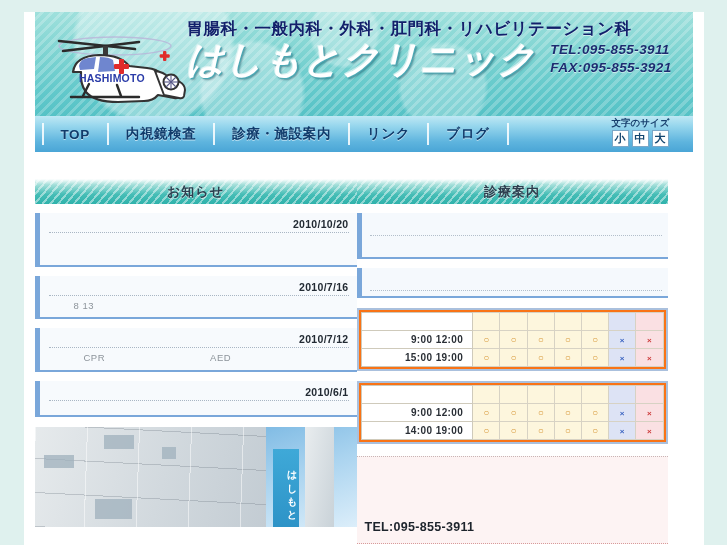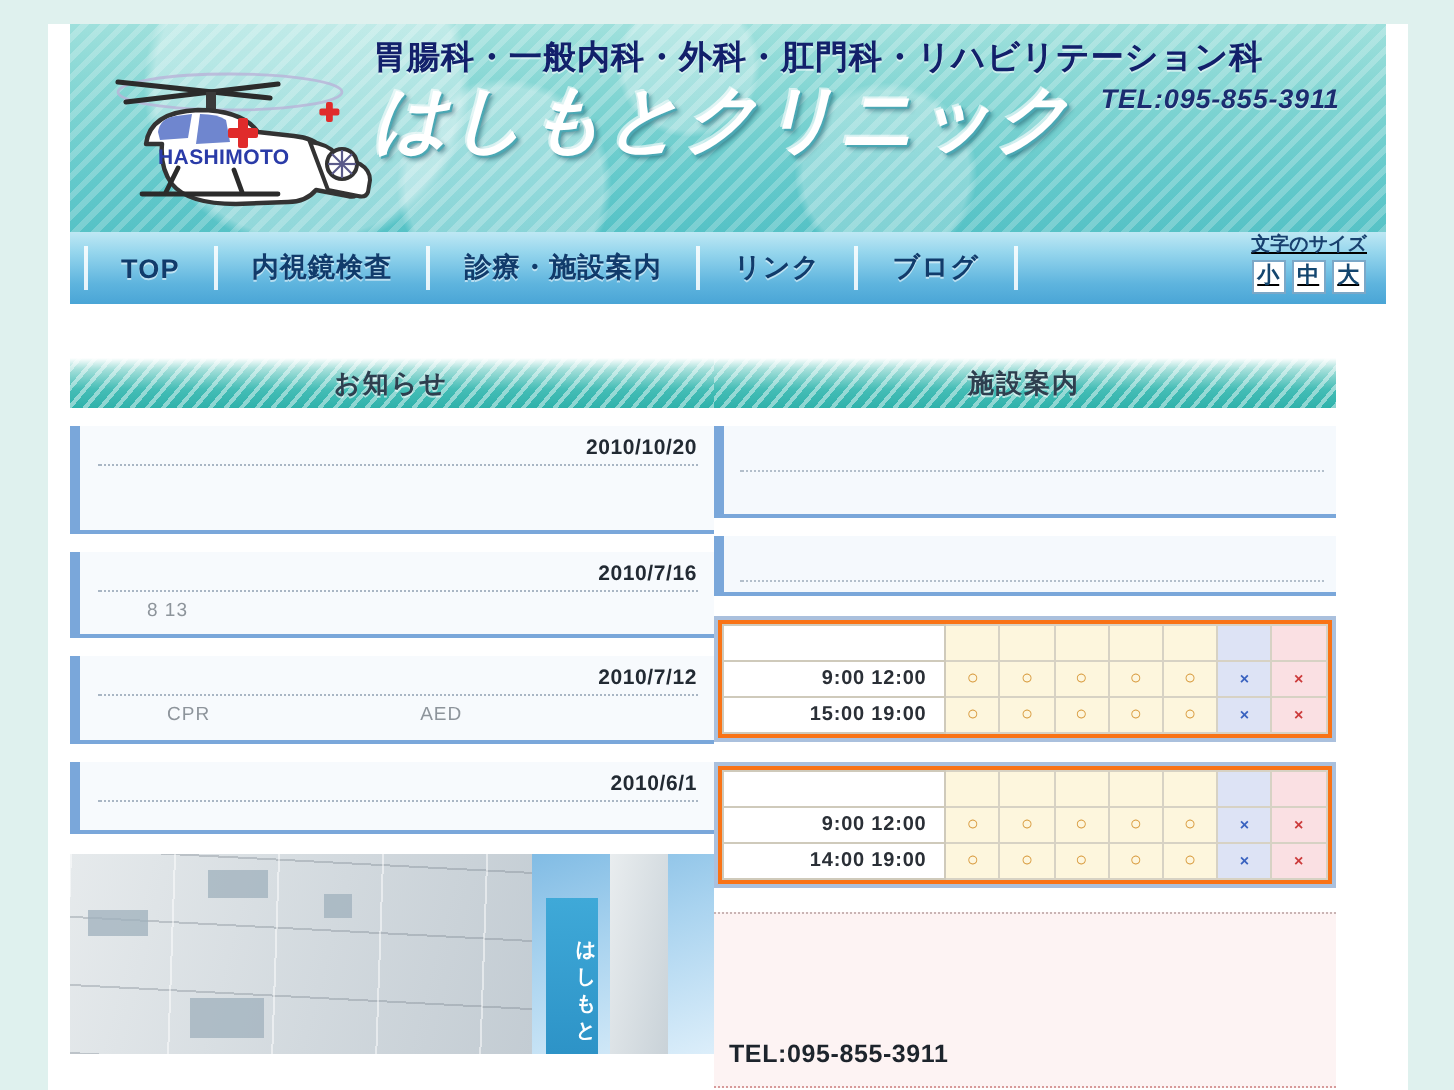--- a/index.html
+++ b/index.html
@@ -66,23 +66,22 @@
   .nav-items { display: flex; align-items: center; height: 100%; padding-left: 7px; }
   .nav-sep { width: 2px; height: 22px; background: rgba(255,255,255,.85); }
   .nav-item {
     padding: 0 17px; height: 100%;
     display: flex; align-items: center;
     font-size: 13.5px; font-weight: bold; color: #113b6b;
     letter-spacing: .6px; white-space: nowrap; cursor: pointer;
     text-shadow: 0 1px 0 rgba(255,255,255,.55);
   }
   .fontsize-box {
-    position: absolute; right: 9px; top: 1px;
+    position: absolute; right: 23px; top: 1px;
     text-align: right;
-    text-decoration: underline;
   }
   .fontsize-label {
     font-size: 9.5px; color: #18406e; font-weight: bold; line-height: 12px;
   }
   .fontsize-btns { display: flex; gap: 3px; margin-top: 1px; }
   .fs-btn {
     width: 17px; height: 17px; background: #ffffff;
     border: 1px solid #7ba8c8;
     font-size: 11px; font-weight: bold; color: #14466f;
     display: flex; align-items: center; justify-content: center;
@@ -244,20 +243,21 @@
         <line x1="74" y1="61" x2="78" y2="72"></line>
         <line x1="28" y1="73" x2="96" y2="73"></line>
       </g>
     </svg>
     <div class="hdr-text">
       <div class="hdr-depts">胃腸科・一般内科・外科・肛門科・リハビリテーション科</div>
       <div class="hdr-mid">
         <div class="hdr-name">はしもとクリニック</div>
         <div class="hdr-contact">
           <div>TEL:095-855-3911</div>
+          <div>FAX:095-855-3921</div>
         </div>
       </div>
     </div>
   </div>
 
   <div class="navbar">
     <div class="nav-items">
       <div class="nav-sep"></div>
       <div class="nav-item">TOP</div>
       <div class="nav-sep"></div>
@@ -321,21 +321,21 @@
           <div class="ph-win" style="left:30%;top:8%;width:13%;height:14%"></div>
           <div class="ph-win" style="left:26%;top:72%;width:16%;height:20%"></div>
           <div class="ph-win" style="left:55%;top:20%;width:6%;height:12%"></div>
         </div>
         <div class="ph-pillar"></div>
         <div class="ph-banner">はしもと</div>
       </div>
     </div>
 
     <div class="col-right">
-      <div class="sec-head">施設案内</div>
+      <div class="sec-head">診療案内</div>
 
       <div class="info-row">
         <div class="dotline"></div>
       </div>
       <div class="info-row r2">
         <div class="dotline"></div>
       </div>
 
       <div class="sched">
         <table class="sc">

